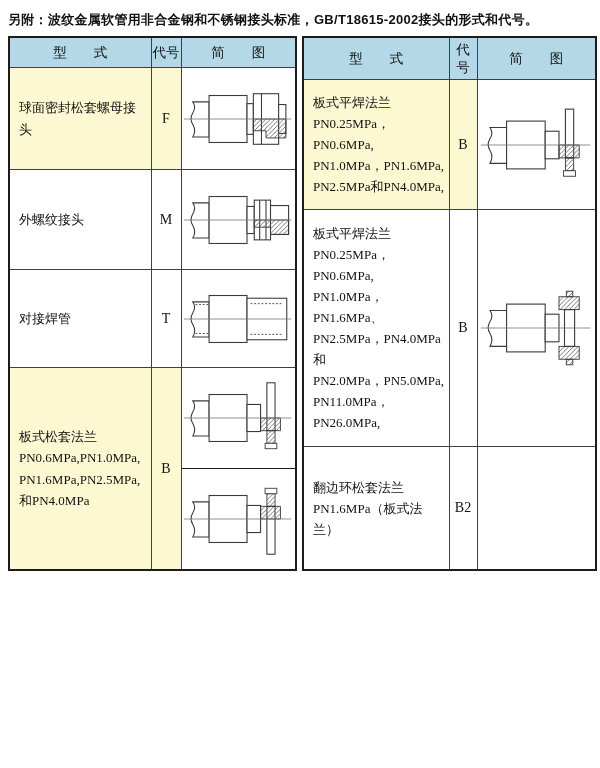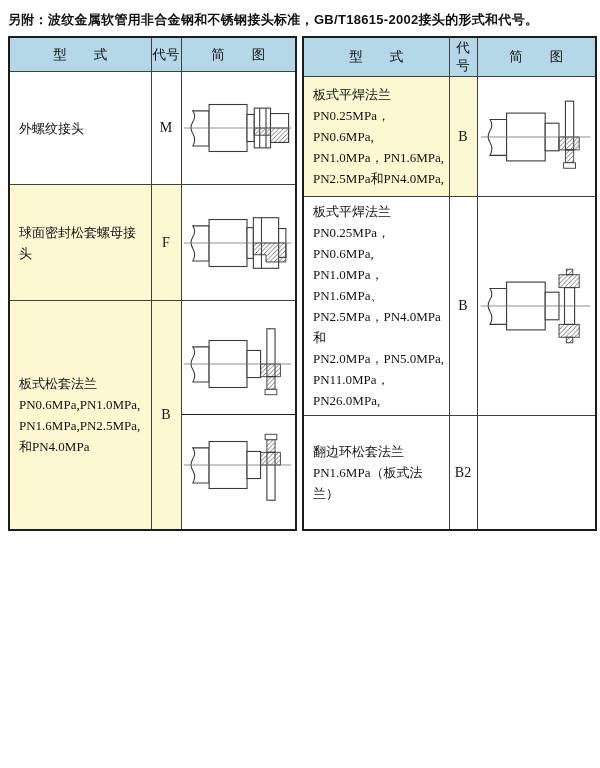--- a/index.html
+++ b/index.html
@@ -174,35 +174,44 @@
           <col style="width:142px">
           <col style="width:30px">
           <col style="width:115px">
         </colgroup>
       <tbody>
           <tr style="height:27px">
         <th class="hd">型　　式</th>
         <th class="hd">代号</th>
         <th class="hd">简　　图</th>
       </tr>
+      <tr style="height:102px">
+        <td class="type hl">球面密封松套螺母接头</td>
+        <td class="code hl">F</td>
+        <td class="dg">
+              <svg class="diag" viewBox="0 0 124 84" width="112" height="78">
+                <use href="#d-f"></use>
+              </svg>
+            </td>
+      </tr>
       <tr style="height:100px">
         <td class="type">外螺纹接头</td>
         <td class="code">M</td>
         <td class="dg">
               <svg class="diag" viewBox="0 0 124 84" width="112" height="78">
                 <use href="#d-m"></use>
               </svg>
             </td>
       </tr>
-      <tr style="height:102px">
-        <td class="type hl">球面密封松套螺母接头</td>
-        <td class="code hl">F</td>
+      <tr style="height:98px">
+        <td class="type">对接焊管</td>
+        <td class="code">T</td>
         <td class="dg">
               <svg class="diag" viewBox="0 0 124 84" width="112" height="78">
-                <use href="#d-f"></use>
+                <use href="#d-t"></use>
               </svg>
             </td>
       </tr>
       <tr style="height:202px">
         <td class="type hl">板式松套法兰
 PN0.6MPa,PN1.0MPa,
 PN1.6MPa,PN2.5MPa,
 和PN4.0MPa</td>
         <td class="code hl">B</td>
         <td class="dg">

